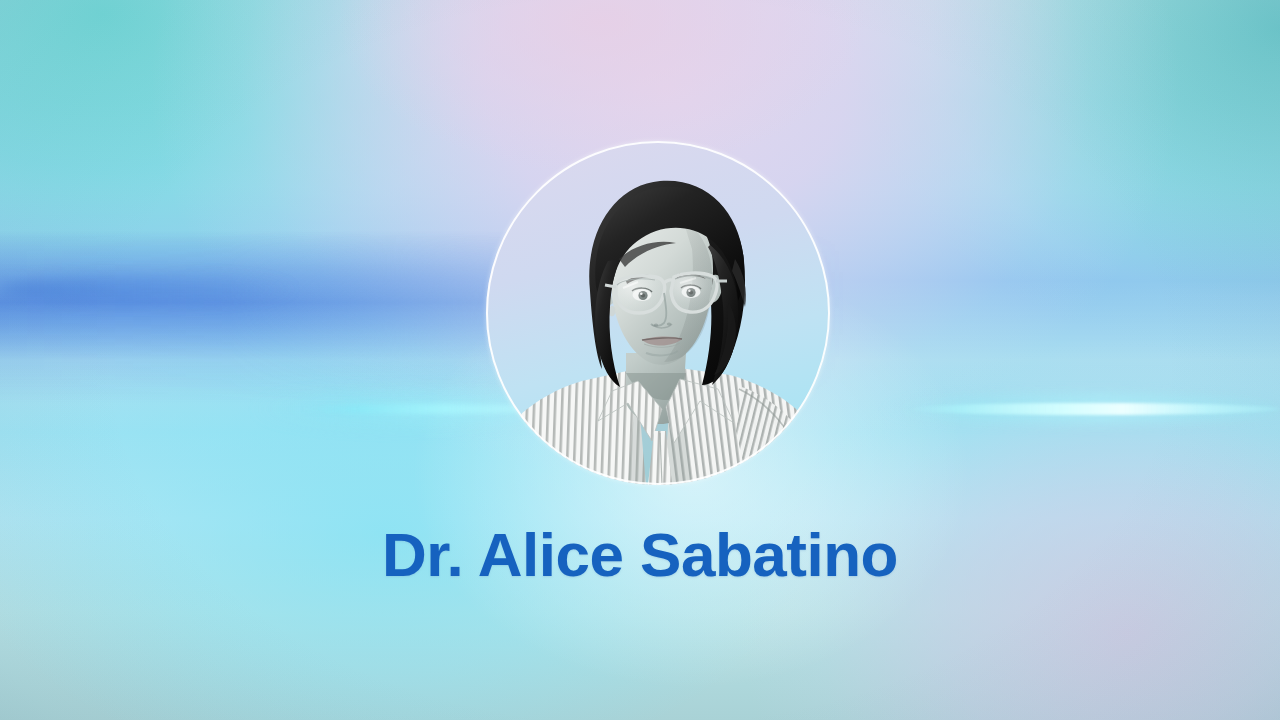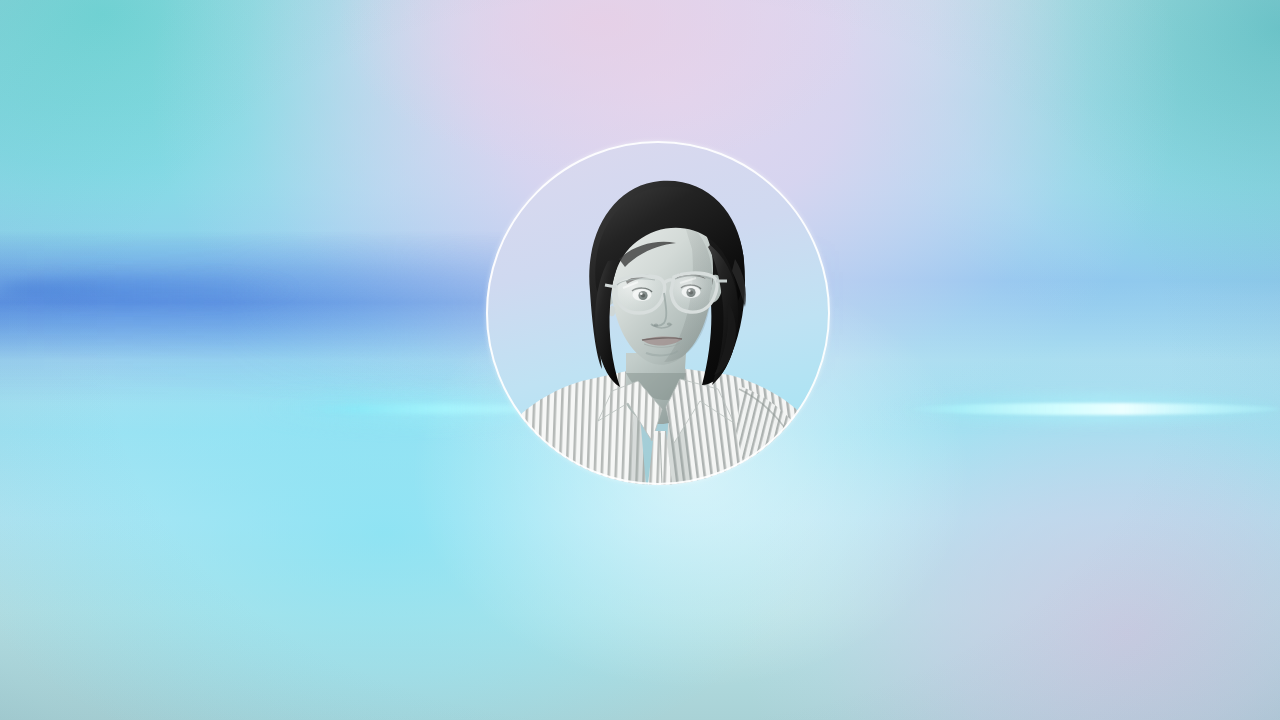--- a/index.html
+++ b/index.html
@@ -437,14 +437,17 @@
         <path d="M 156 199 C 166 195 186 194 196 198 C 187 206 166 207 156 199 Z" fill="#a08d8c" opacity="0.75"></path>
         <path d="M 156 199 C 168 197 186 196 196 198" fill="none" stroke="#6f6463" stroke-width="1.4" opacity="0.85"></path>
         <path d="M 158 203 C 170 208 186 207 194 202" fill="none" stroke="#9aa4a1" stroke-width="1" opacity="0.55"></path>
 
         <path d="M 160 212 C 170 216 184 215 192 210" fill="none" stroke="#93a09d" stroke-width="2" opacity="0.45"></path>
       </svg>
     </div>
     <div id="portrait-ring"></div>
   </div>
 
+  <div id="name-line">
+    <span id="speaker-name">Dr. Alice Sabatino</span>
+  </div>
 
 </div>
 
 </body></html>

